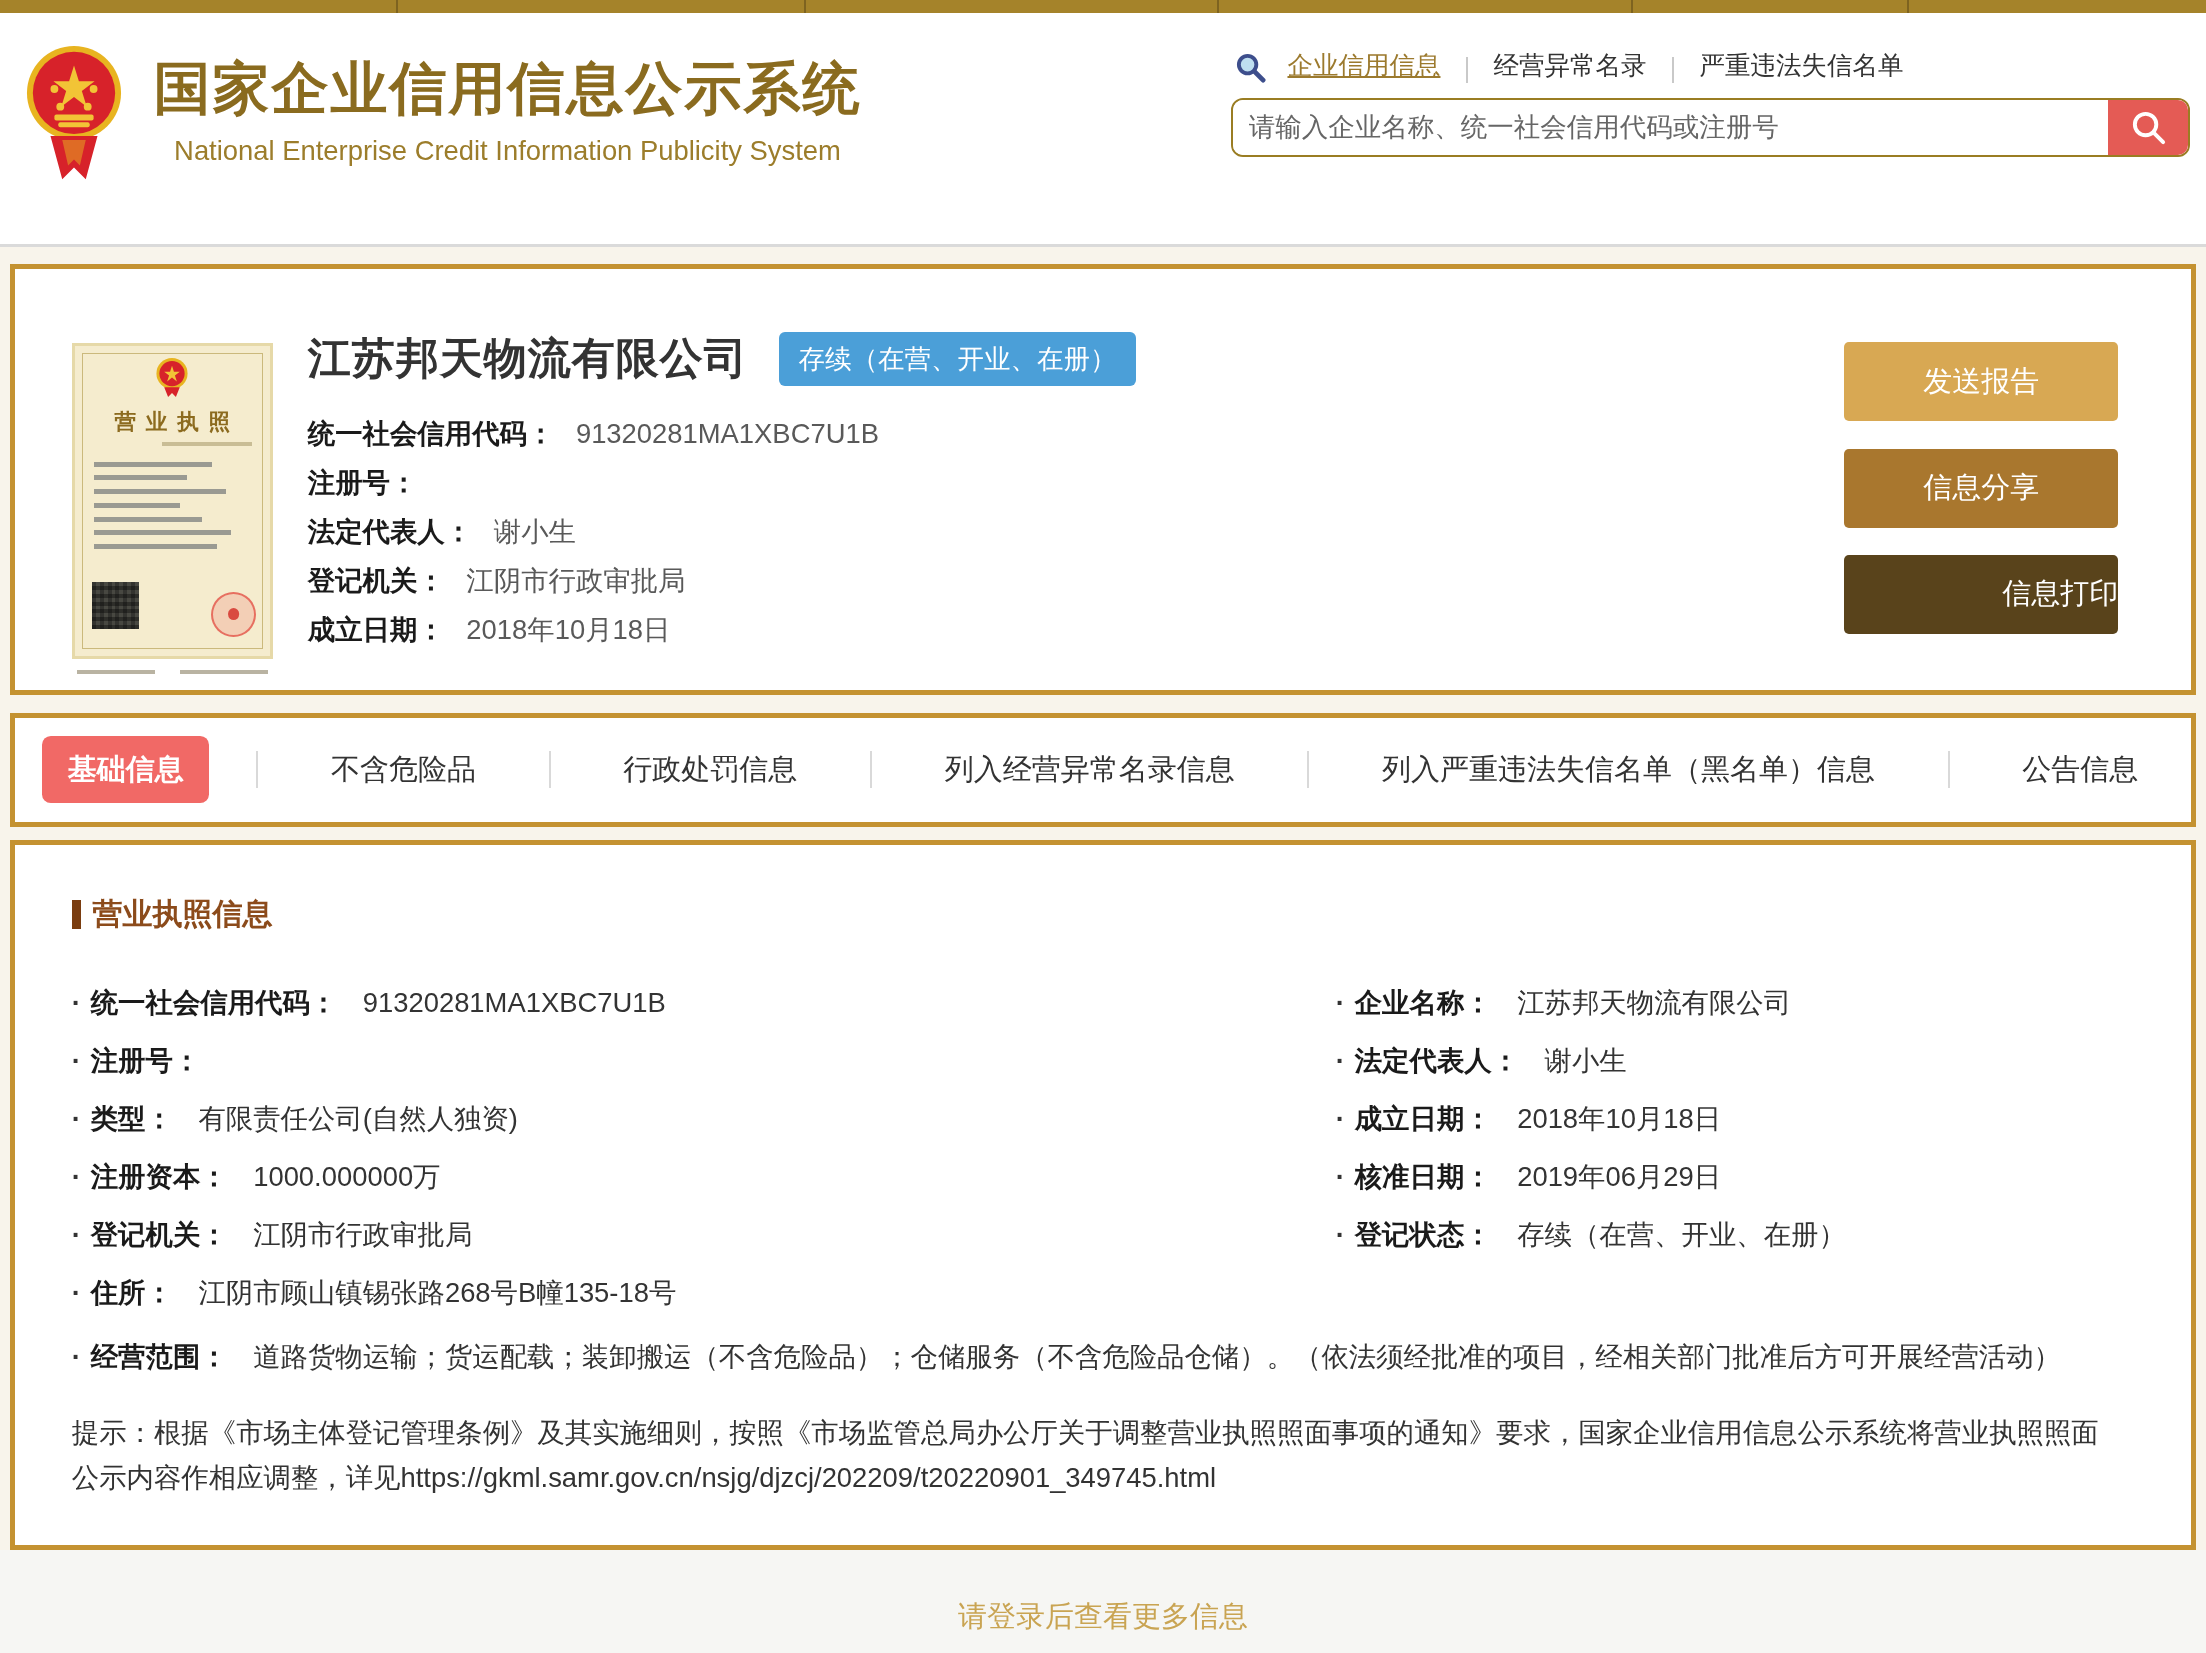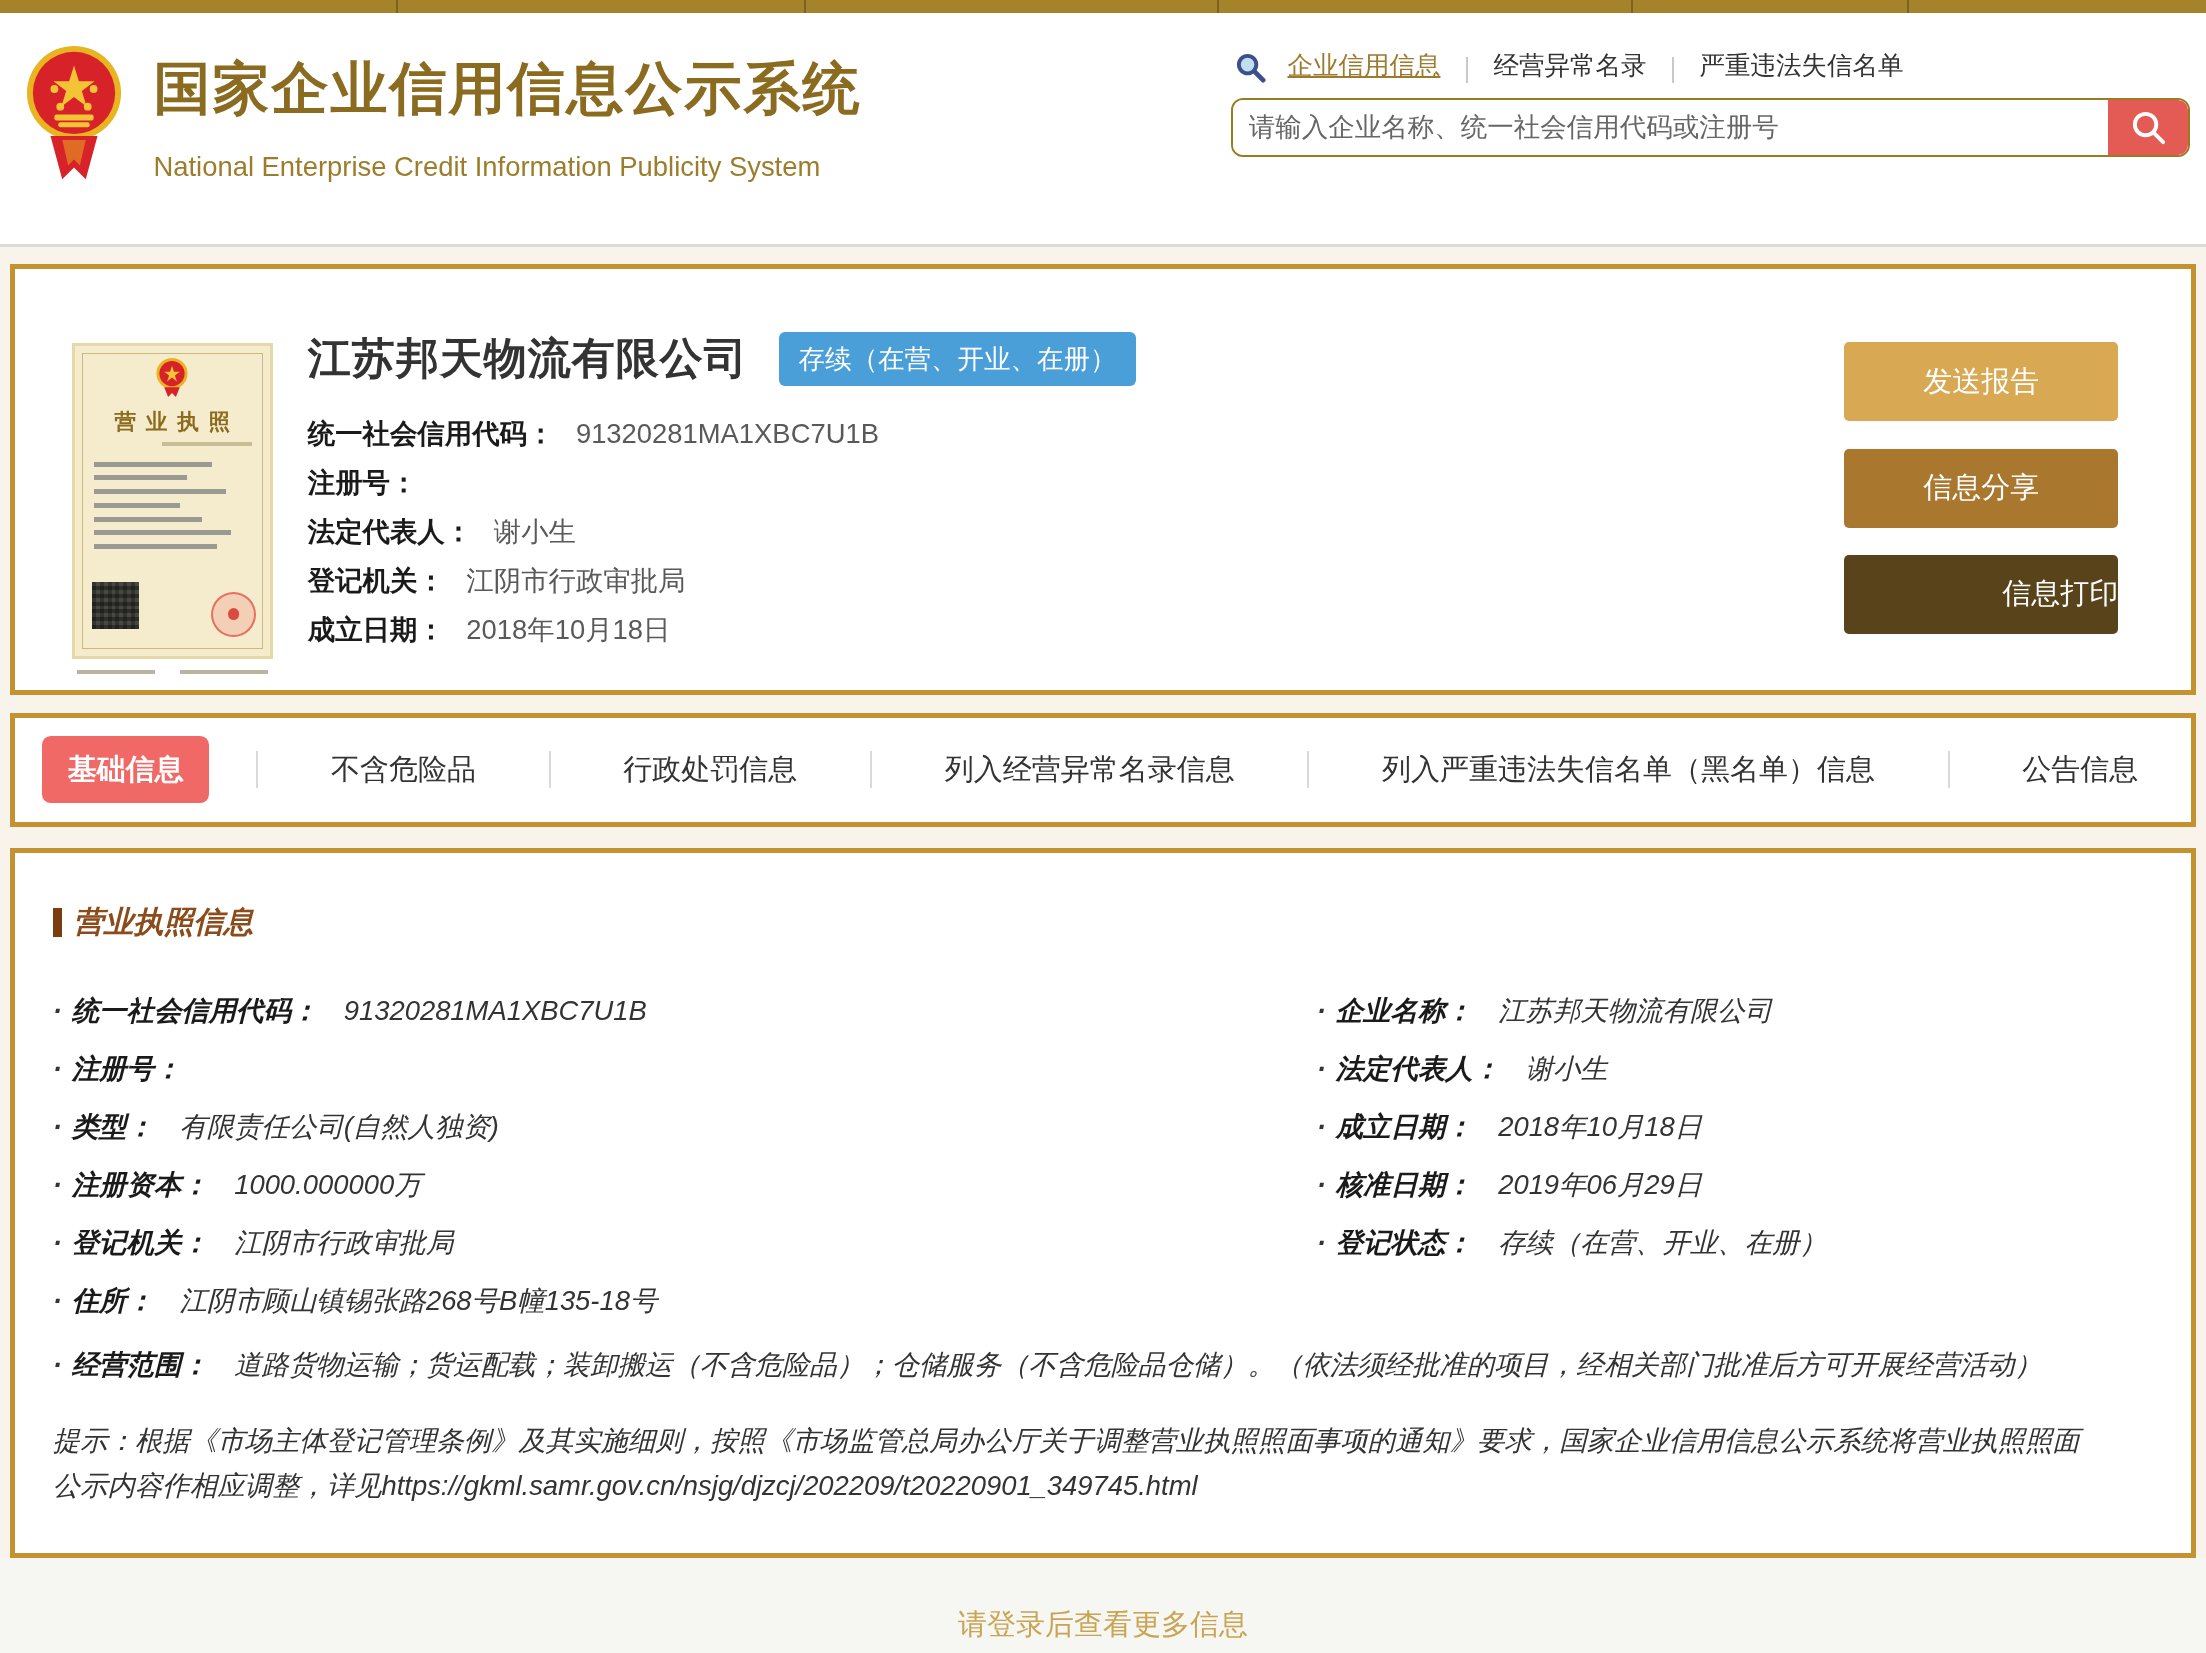--- a/index.html
+++ b/index.html
@@ -9,21 +9,21 @@
   .topbar { display: flex; height: 12.7px; background: #A5832A; }
   .topbar .seg { border-right: 2.9px solid #7E6320; }
   .topbar .seg:last-child { border-right: none; }
 
   
   .header { position: relative; height: 231px; background: #ffffff; }
   .brand { position: absolute; left: 24.5px; top: 29px; display: flex; align-items: flex-start; }
   .emblem { width: 98px; height: 147px; margin-right: 31px; }
   .title-block { padding-top: 9.8px; }
   .site-title { font-size: 57px; font-weight: bold; color: #8A6B1F; letter-spacing: 2px; }
-  .site-subtitle { font-size: 27.4px; color: #9C7D2B; margin-top: 23px; }
+  .site-subtitle { font-size: 27.4px; color: #9C7D2B; margin-top: 7px; text-align: center; }
 
   .header-right { position: absolute; left: 1231px; top: 35px; width: 959px; }
   .nav-row { display: flex; align-items: flex-end; font-size: 25.5px; margin-left: 3.9px; }
   .nav-row .search-glyph { width: 31px; height: 31px; margin-right: 21.6px; }
   .nav-link { color: #333333; text-decoration: none; padding: 0 25.5px; white-space: nowrap; }
   .nav-link.active { color: #9C7A2E; text-decoration: underline; padding-left: 0; }
   .nav-sep { width: 2px; height: 25.5px; background: #C9C9C9; }
 
   .search-bar { position: relative; margin-top: 15.7px; height: 59px; border: 2.9px solid #9A7D23; border-radius: 12px; background: #fff; overflow: hidden; }
   .search-input { width: 100%; height: 100%; border: none; outline: none; font-size: 26.5px; color: #333; padding: 0 98px 0 15.7px; font-family: inherit; }
@@ -68,21 +68,21 @@
   .action-btn.b2 { background: #A9772E; }
   .action-btn.b3 { background: #59431B; text-align: right; }
 
   
   .tabs-card { margin-top: 17.6px; height: 114px; display: flex; align-items: center; padding: 0 27.4px; justify-content: space-between; }
   .tab { font-size: 29px; color: #333333; white-space: nowrap; cursor: pointer; padding: 13.7px 25.5px; }
   .tab.active { background: #F16966; color: #ffffff; border-radius: 8.8px; font-weight: bold; }
   .tab-sep { width: 2px; height: 37px; background: #D9D9D9; }
 
   
-  .content-card { margin-top: 21px; padding: 49px 43px 45px 38px; font-style: italic; }
+  .content-card { margin-top: 13px; padding: 49px 43px 45px 57px; }
   .section-head { display: flex; align-items: center; }
   .section-bar { width: 8.8px; height: 29px; background: #7A3D10; margin-right: 11.8px; }
   .section-title { font-size: 30px; font-weight: bold; color: #8C4B1B; }
 
   .info-grid { display: flex; margin-top: 39px; }
   .info-col-left { width: 1264px; }
   .info-col-right { flex: 1; }
   .irow { display: flex; align-items: center; height: 58px; font-size: 27.4px; }
   .irow::before { content: "·"; color: #333; font-weight: bold; margin-right: 9.8px; }
   .irow .lbl { font-weight: bold; color: #1a1a1a; white-space: nowrap; }

